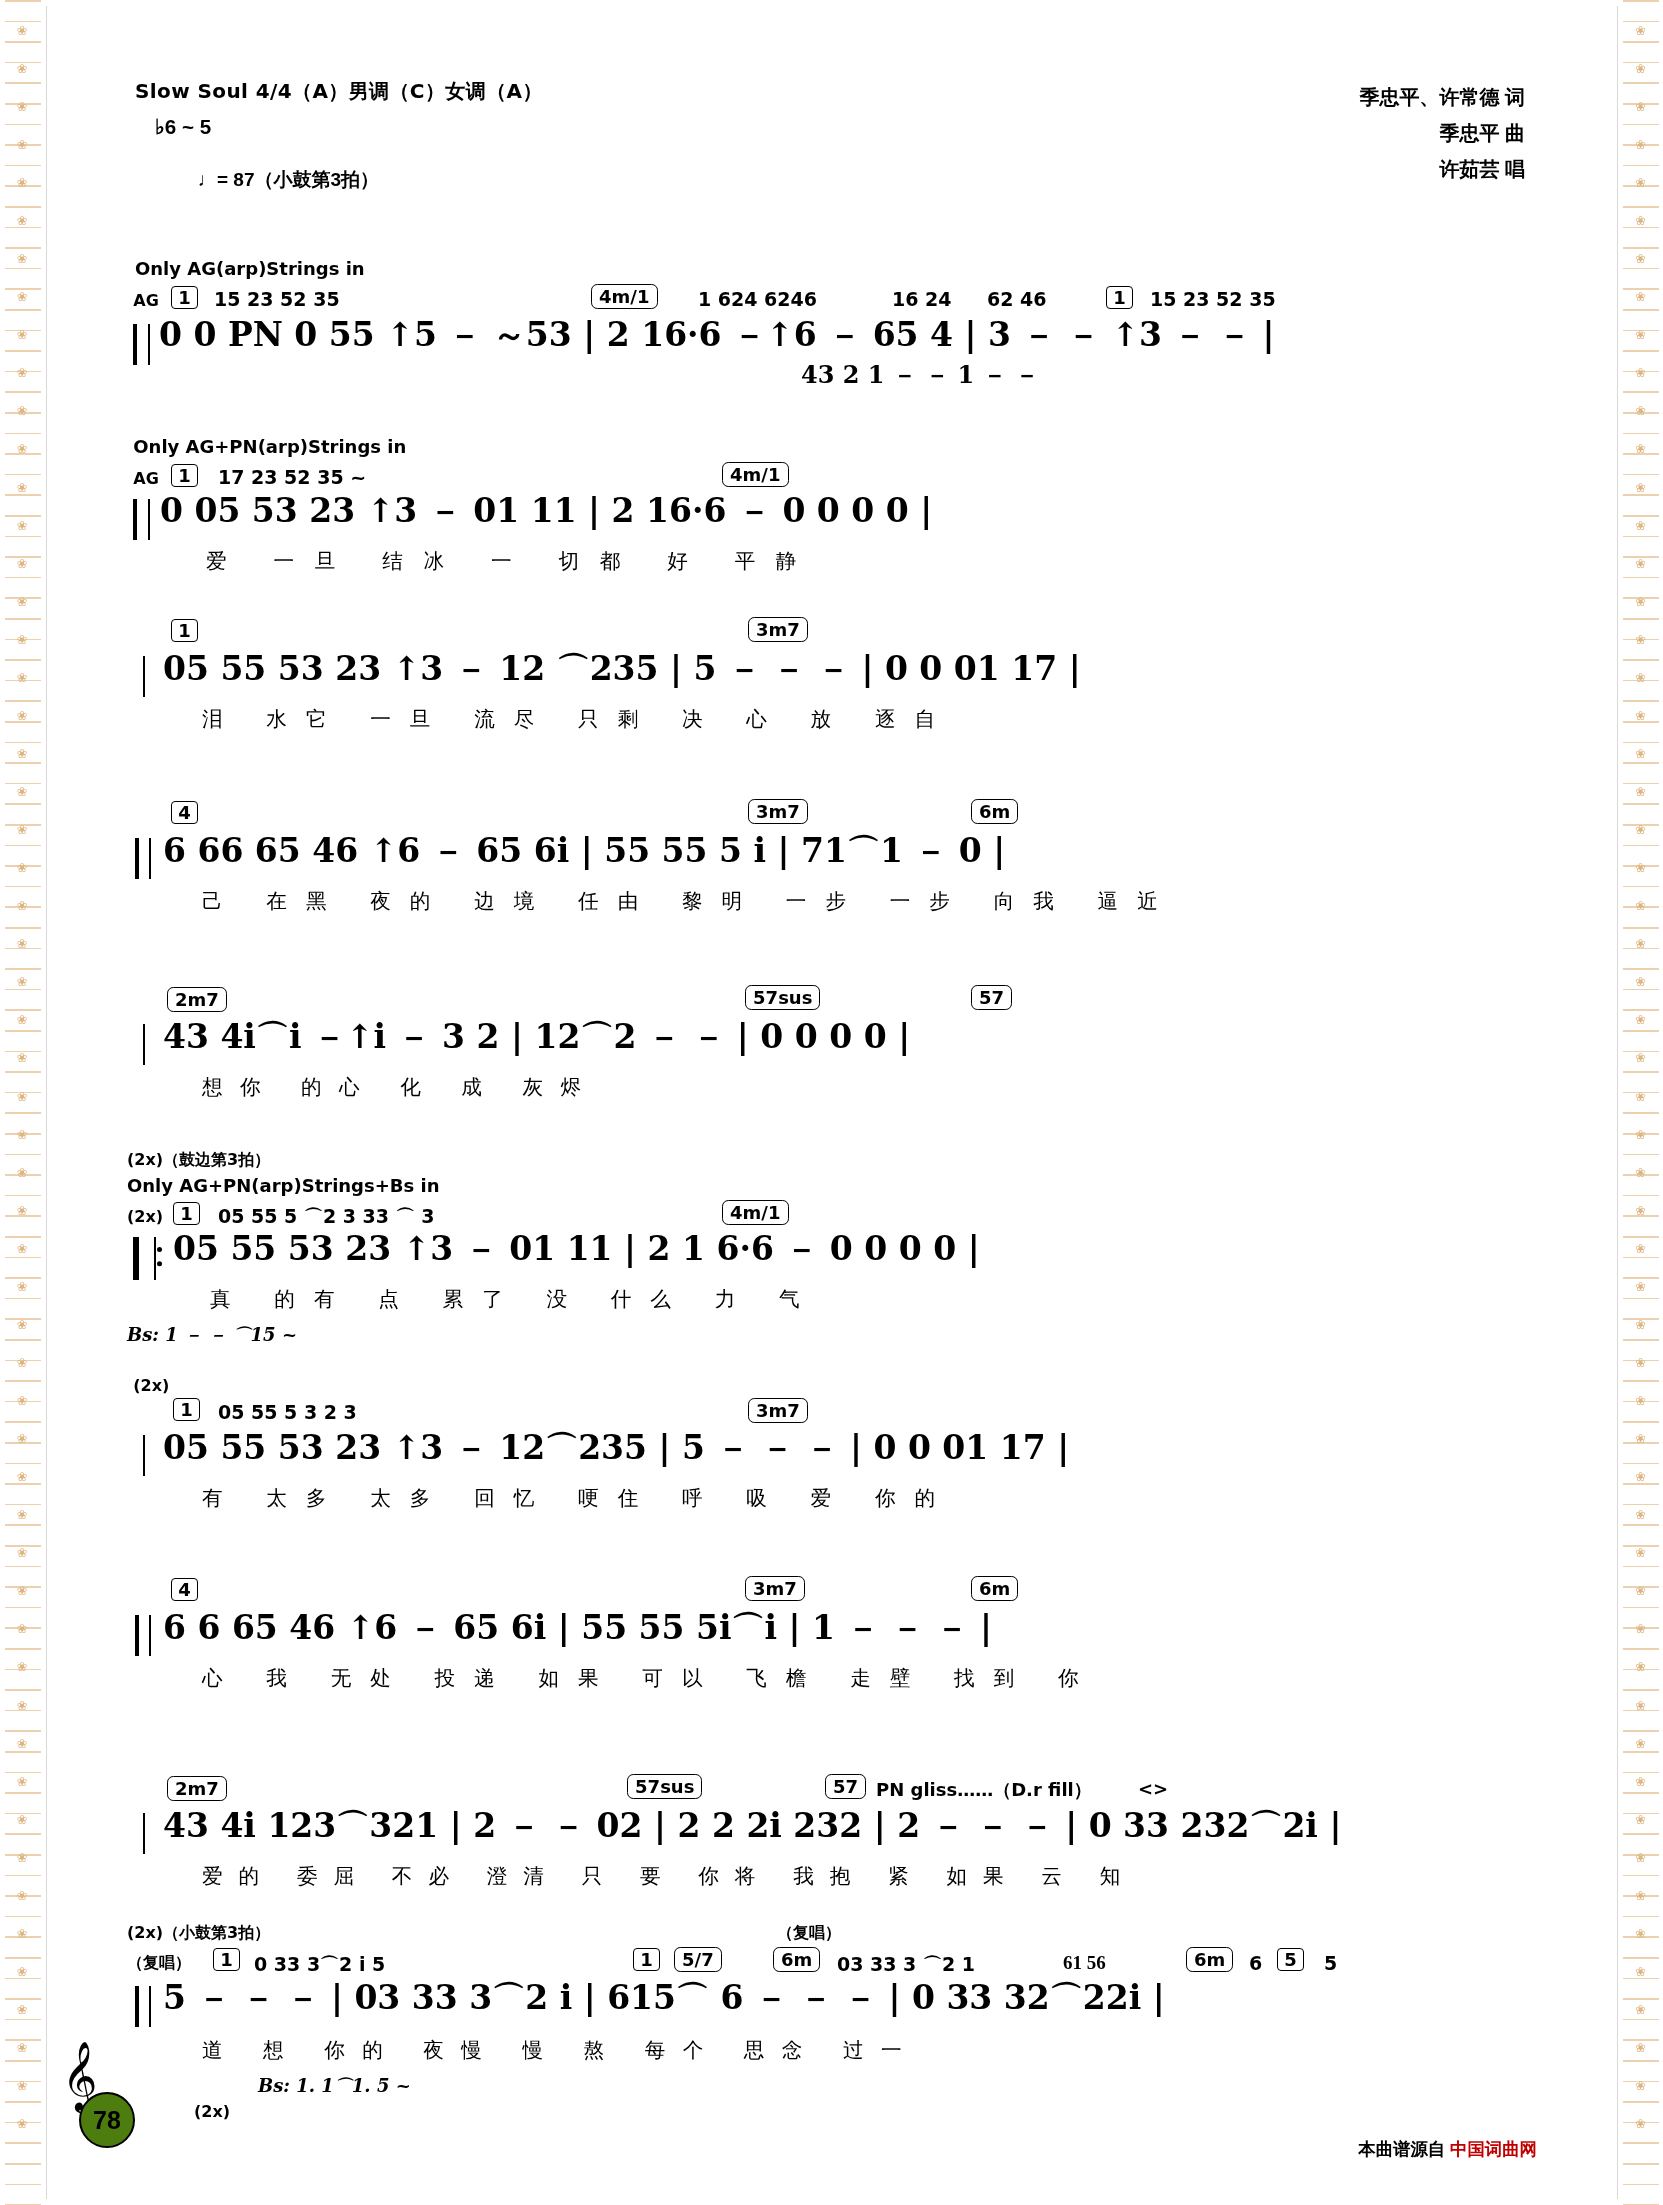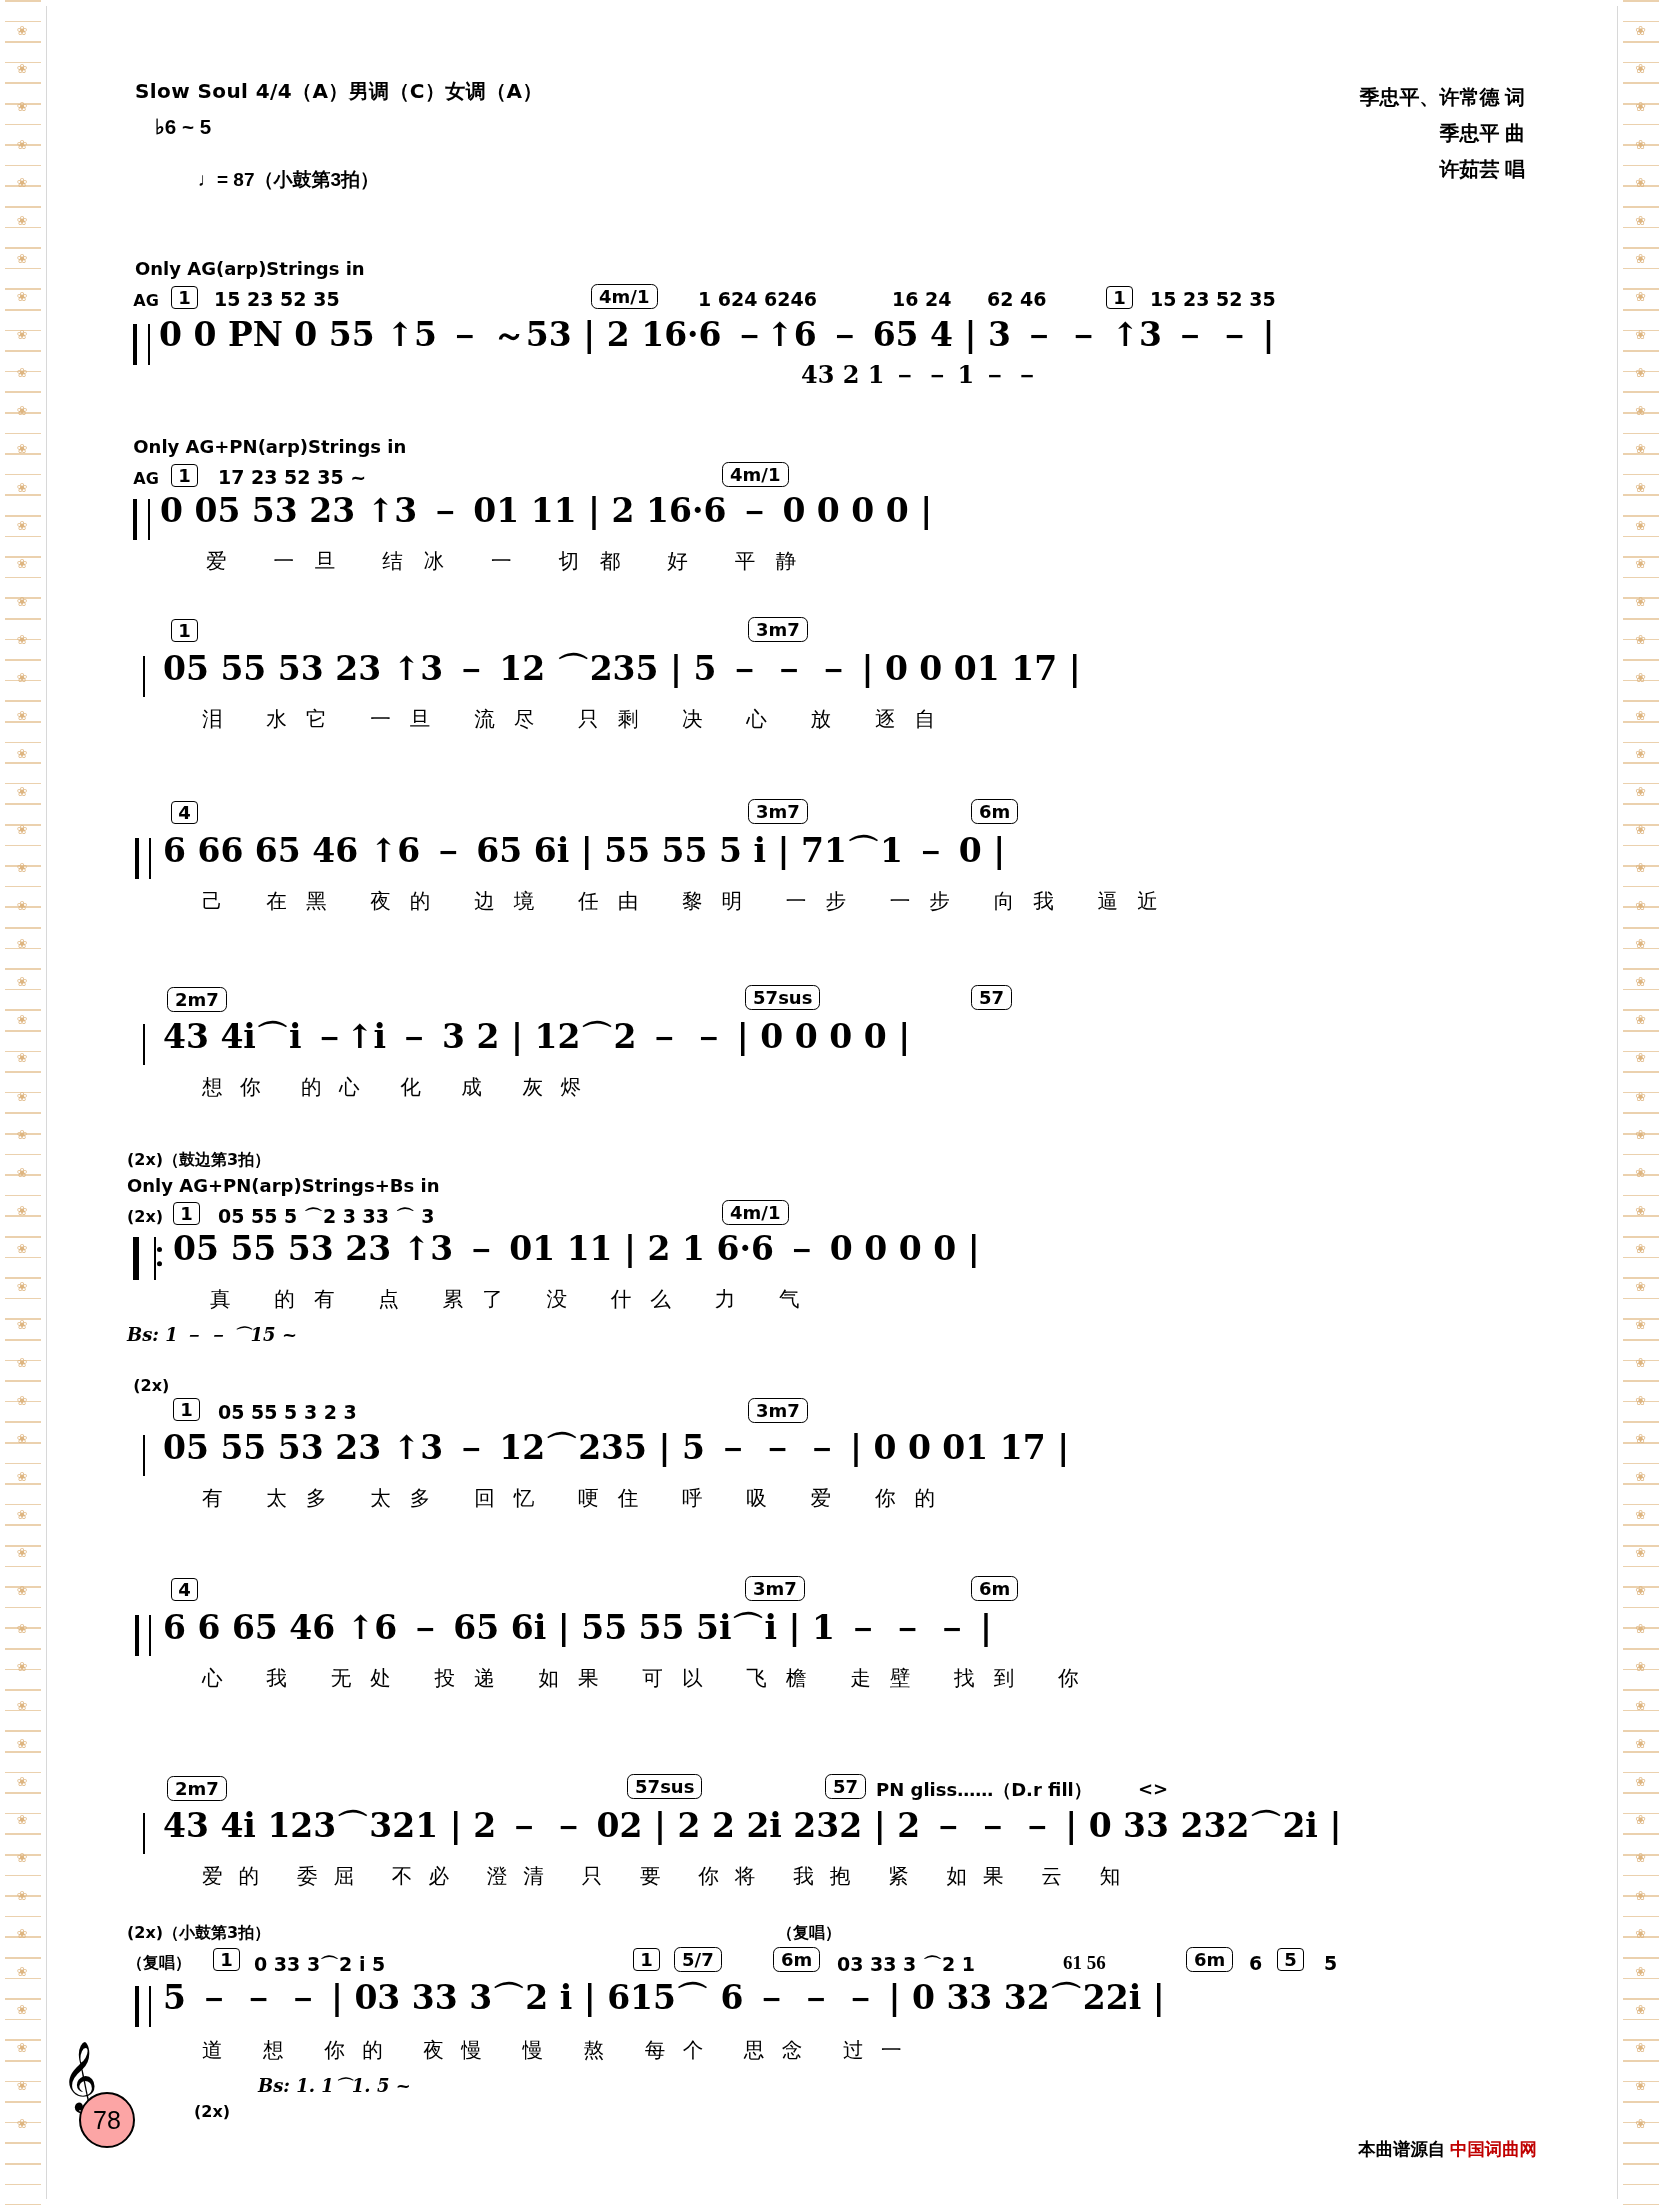--- a/index.html
+++ b/index.html
@@ -110,22 +110,22 @@
   }
   .bsline{
     position:absolute;font-style:italic;
     font-family:"DejaVu Serif",serif;font-size:18px;font-weight:bold;
   }
 
   
   .pagenum{
     position:absolute;left:79px;bottom:57px;
     width:52px;height:52px;border-radius:50%;
-    border:2.4px solid #000;background:#fca5a5;
-    font-size:25px;font-weight:normal;
+    border:2.4px solid #000;background:#4d7c0f;
+    font-size:25px;font-weight:bold;
     display:flex;align-items:center;justify-content:center;
   }
   .clef{
     position:absolute;left:62px;bottom:102px;
     font-size:60px;line-height:56px;font-family:"DejaVu Serif",serif;
   }
   .footer-note{
     position:absolute;right:127px;bottom:44px;
     font-size:17.4px;font-weight:bold;color:#000;
   }

